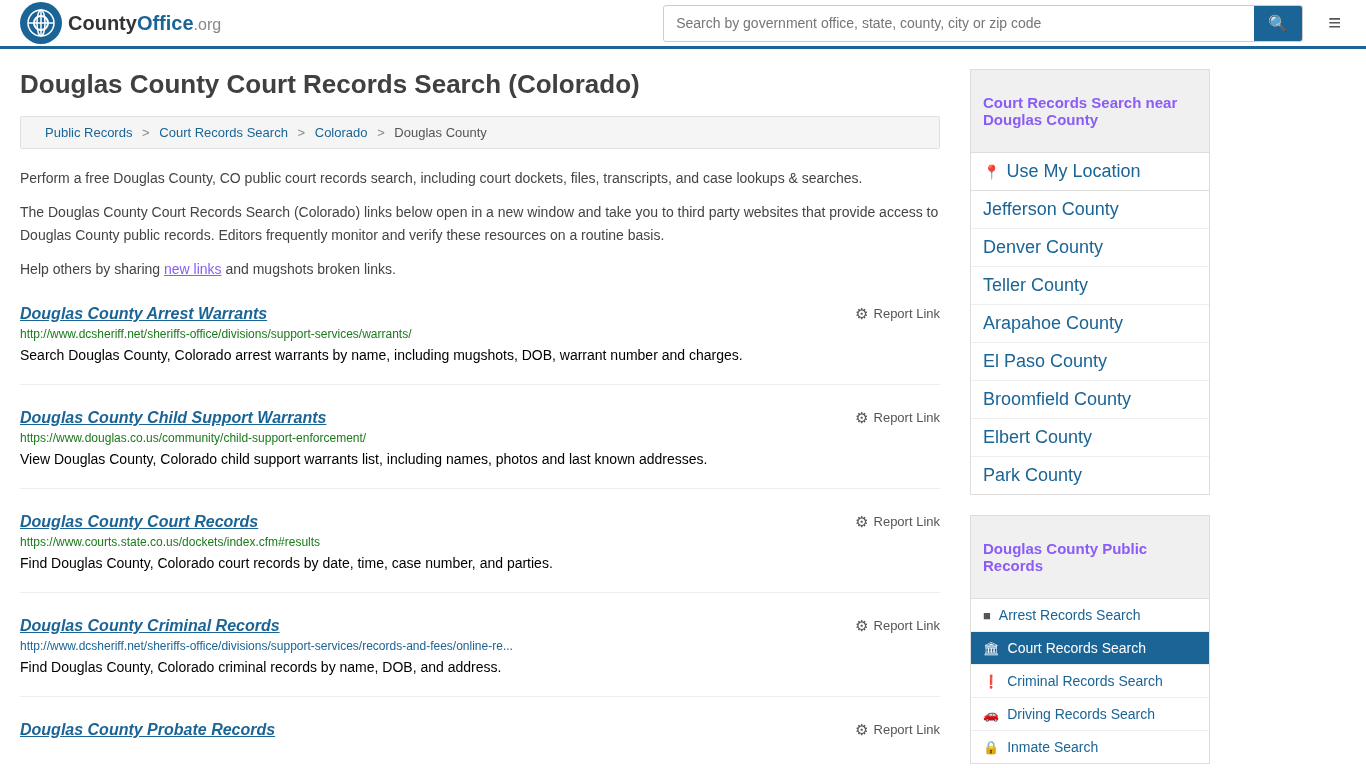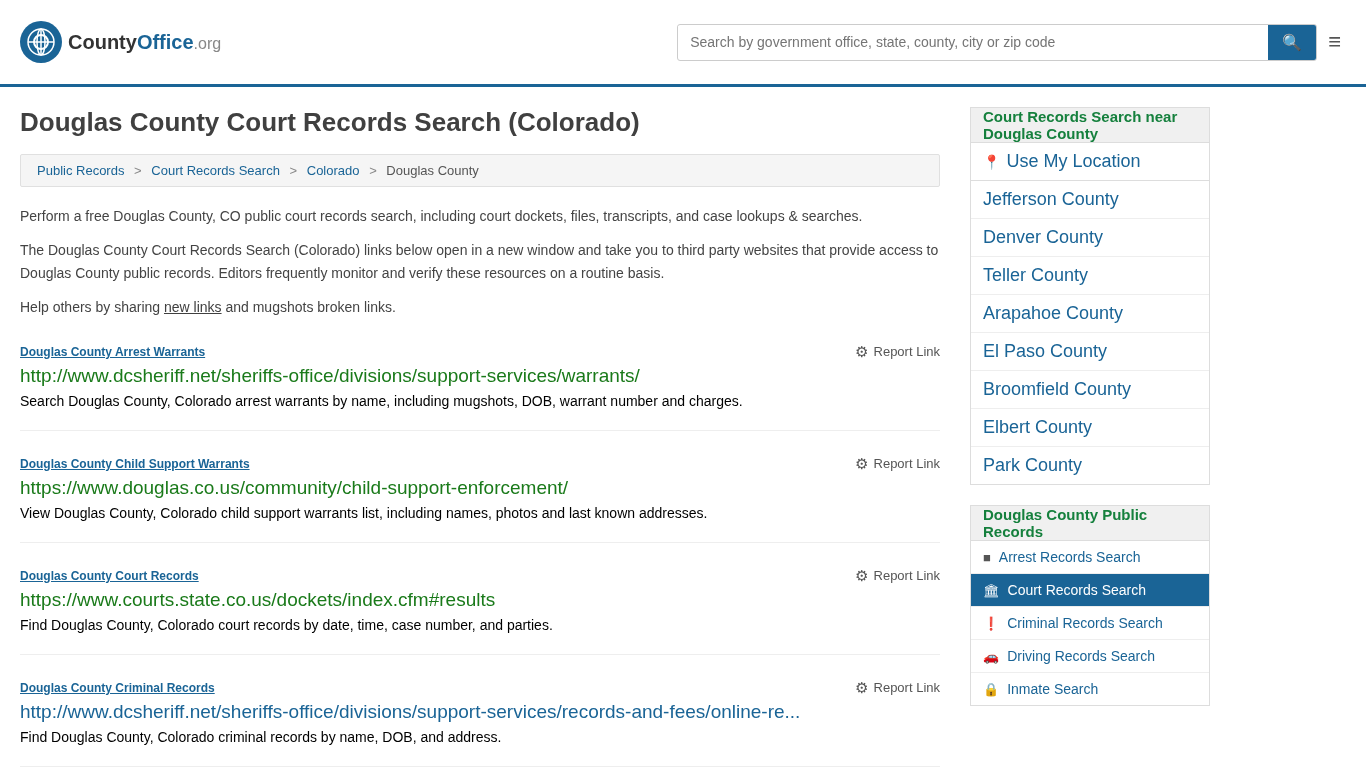--- a/index.html
+++ b/index.html
@@ -2,24 +2,24 @@
 <html><head>
   <meta charset="utf-8">
   <style>
     * { box-sizing: border-box; margin: 0; padding: 0; }
     body { font-family: Arial, sans-serif; font-size: 14px; color: #333; background: #fff; }
 
     
     .header {
       background: #fff;
       border-bottom: 3px solid #1a6496;
-      padding: 21px 20px;
-      display: flex;
-      align-items: center;
-      gap: 6px;
+      padding: 2px 20px;
+      display: flex;
+      align-items: center;
+      gap: 20px;
     }
     .logo-area {
       display: flex;
       align-items: center;
       gap: 6px;
       text-decoration: none;
     }
     .logo-icon {
       width: 42px;
       height: 42px;
@@ -95,99 +95,100 @@
     .page-title {
       font-size: 26px;
       font-weight: bold;
       color: #404040;
       margin-bottom: 16px;
     }
 
     
     .breadcrumb {
       background: #f5f5f5;
-      padding: 8px 16px;
+      padding: 8px 24px;
       border: 1px solid #e0e0e0;
       border-radius: 2px;
       margin-bottom: 18px;
       font-size: 13px;
       color: #555;
     }
     .breadcrumb a {
       color: #1a6496;
       text-decoration: none;
     }
     .breadcrumb .sep { margin: 0 6px; color: #888; }
 
     
     .description {
       font-size: 14px;
       color: #444;
       line-height: 1.6;
       margin-bottom: 12px;
     }
     .description a {
-      color: #404040;
+      color: #8b5cf6;
       text-decoration: underline;
     }
 
     
     .result-item {
       margin-top: 24px;
       border-bottom: 1px solid #eee;
       padding-bottom: 18px;
     }
     .result-item:last-child { border-bottom: none; }
     .result-header {
       display: flex;
       align-items: center;
       justify-content: space-between;
       margin-bottom: 4px;
     }
     .result-title {
-      font-size: 12px;
+      font-size: 16px;
       font-weight: bold;
       color: #1a6496;
       text-decoration: underline;
       cursor: pointer;
+      font-style: italic;
     }
     .report-link {
       display: flex;
       align-items: center;
       gap: 5px;
       font-size: 13px;
       color: #555;
       cursor: pointer;
       white-space: nowrap;
     }
     .report-icon {
       font-size: 15px;
     }
     .result-url {
-      font-size: 19px;
+      font-size: 12px;
       margin-bottom: 4px;
     }
     .result-url.green { color: #1a7a1a; }
     .result-url.blue-dark { color: #1a6496; }
     .result-desc {
       font-size: 14px;
       color: #000000;
       line-height: 1.5;
     }
 
     
     .sidebar-section {
       margin-bottom: 20px;
     }
     .sidebar-section-title {
       background: #f0f0f0;
-      padding: 0 12px;
+      padding: 24px 12px;
       font-size: 15px;
       font-weight: bold;
-      color: #15803d;
+      color: #8b5cf6;
       border: 1px solid #ddd;
       margin-bottom: 0;
     }
     .sidebar-list {
       list-style: none;
       border: 1px solid #ddd;
       border-top: none;
     }
     .sidebar-list li {
       padding: 8px 12px;

